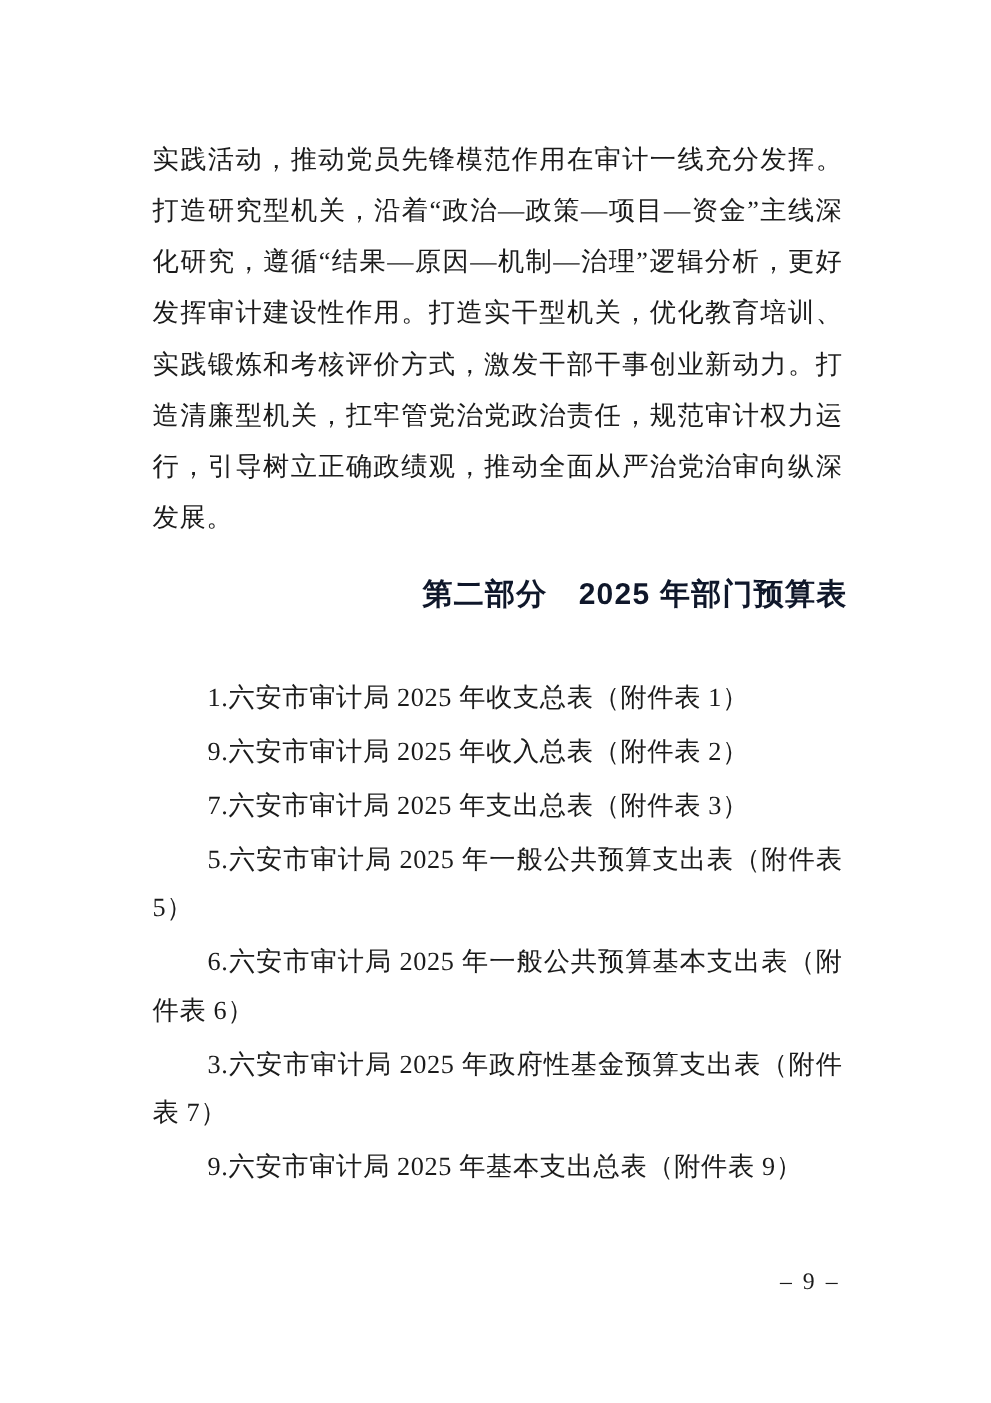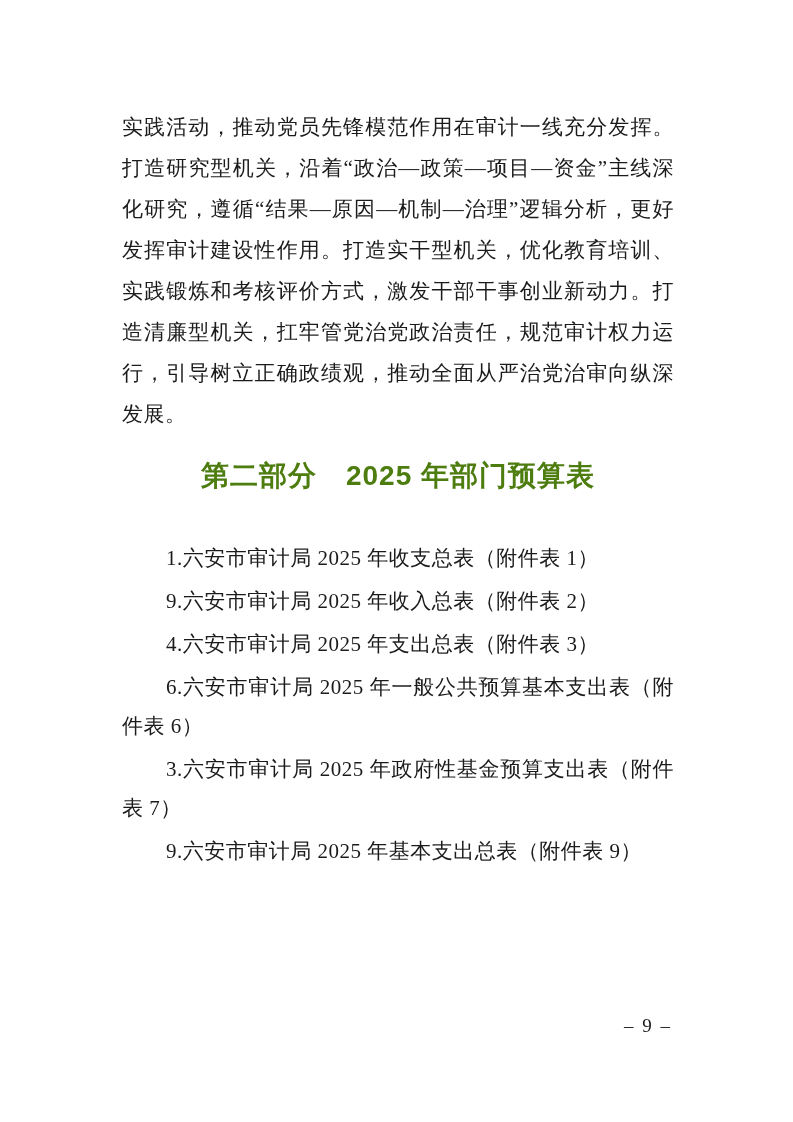--- a/index.html
+++ b/index.html
@@ -29,26 +29,26 @@
     text-align: justify;
     letter-spacing: 0.5px;
     word-break: break-all;
   }
   .indent {
     text-indent: 2.1em;
   }
   .heading {
     margin: 20px 0 43px 0;
     font-family: "Liberation Sans", "DejaVu Sans", sans-serif;
-    font-size: 28px;
+    font-size: 24px;
     font-weight: bold;
     line-height: 41px;
-    text-align: center;
+    text-align: right;
     letter-spacing: 1px;
-    color: #4d7c0f;
+    color: #0f172a;
   }
   .table-list .body-text {
     line-height: 39px;
   }
   .page-number {
     position: absolute;
     top: 1014px;
     right: 121px;
     font-size: 19px;
     line-height: 24px;
@@ -63,21 +63,22 @@
   <div class="content">
 
     <p class="body-text">实践活动，推动党员先锋模范作用在审计一线充分发挥。打造研究型机关，沿着“政治—政策—项目—资金”主线深化研究，遵循“结果—原因—机制—治理”逻辑分析，更好发挥审计建设性作用。打造实干型机关，优化教育培训、实践锻炼和考核评价方式，激发干部干事创业新动力。打造清廉型机关，扛牢管党治党政治责任，规范审计权力运行，引导树立正确政绩观，推动全面从严治党治审向纵深发展。</p>
 
     <h1 class="heading">第二部分　2025 年部门预算表</h1>
 
 
     <div class="table-list">
       <p class="body-text indent">1.六安市审计局 2025 年收支总表（附件表 1）</p>
       <p class="body-text indent">9.六安市审计局 2025 年收入总表（附件表 2）</p>
-      <p class="body-text indent">4.六安市审计局 2025 年支出总表（附件表 3）</p>
+      <p class="body-text indent">7.六安市审计局 2025 年支出总表（附件表 3）</p>
+      <p class="body-text indent">5.六安市审计局 2025 年一般公共预算支出表（附件表 5）</p>
       <p class="body-text indent">6.六安市审计局 2025 年一般公共预算基本支出表（附件表 6）</p>
       <p class="body-text indent">3.六安市审计局 2025 年政府性基金预算支出表（附件表 7）</p>
       <p class="body-text indent">9.六安市审计局 2025 年基本支出总表（附件表 9）</p>
     </div>
 
   </div>
 
   <div class="page-number">– 9 –</div>
 </div>
 

